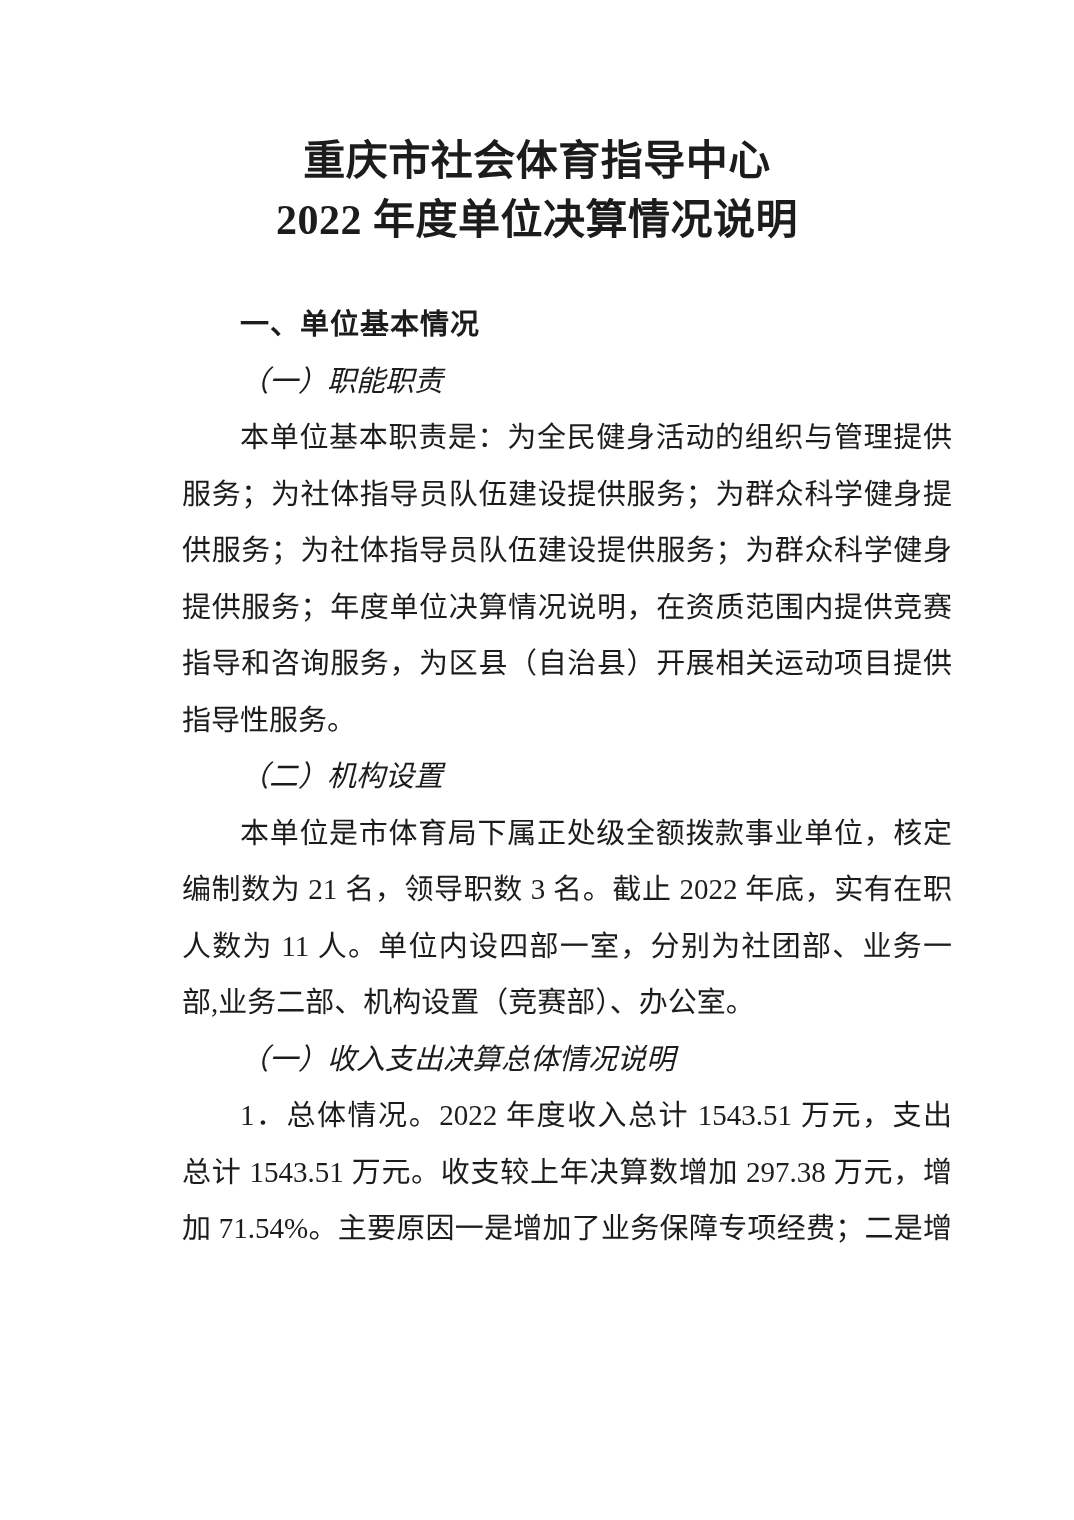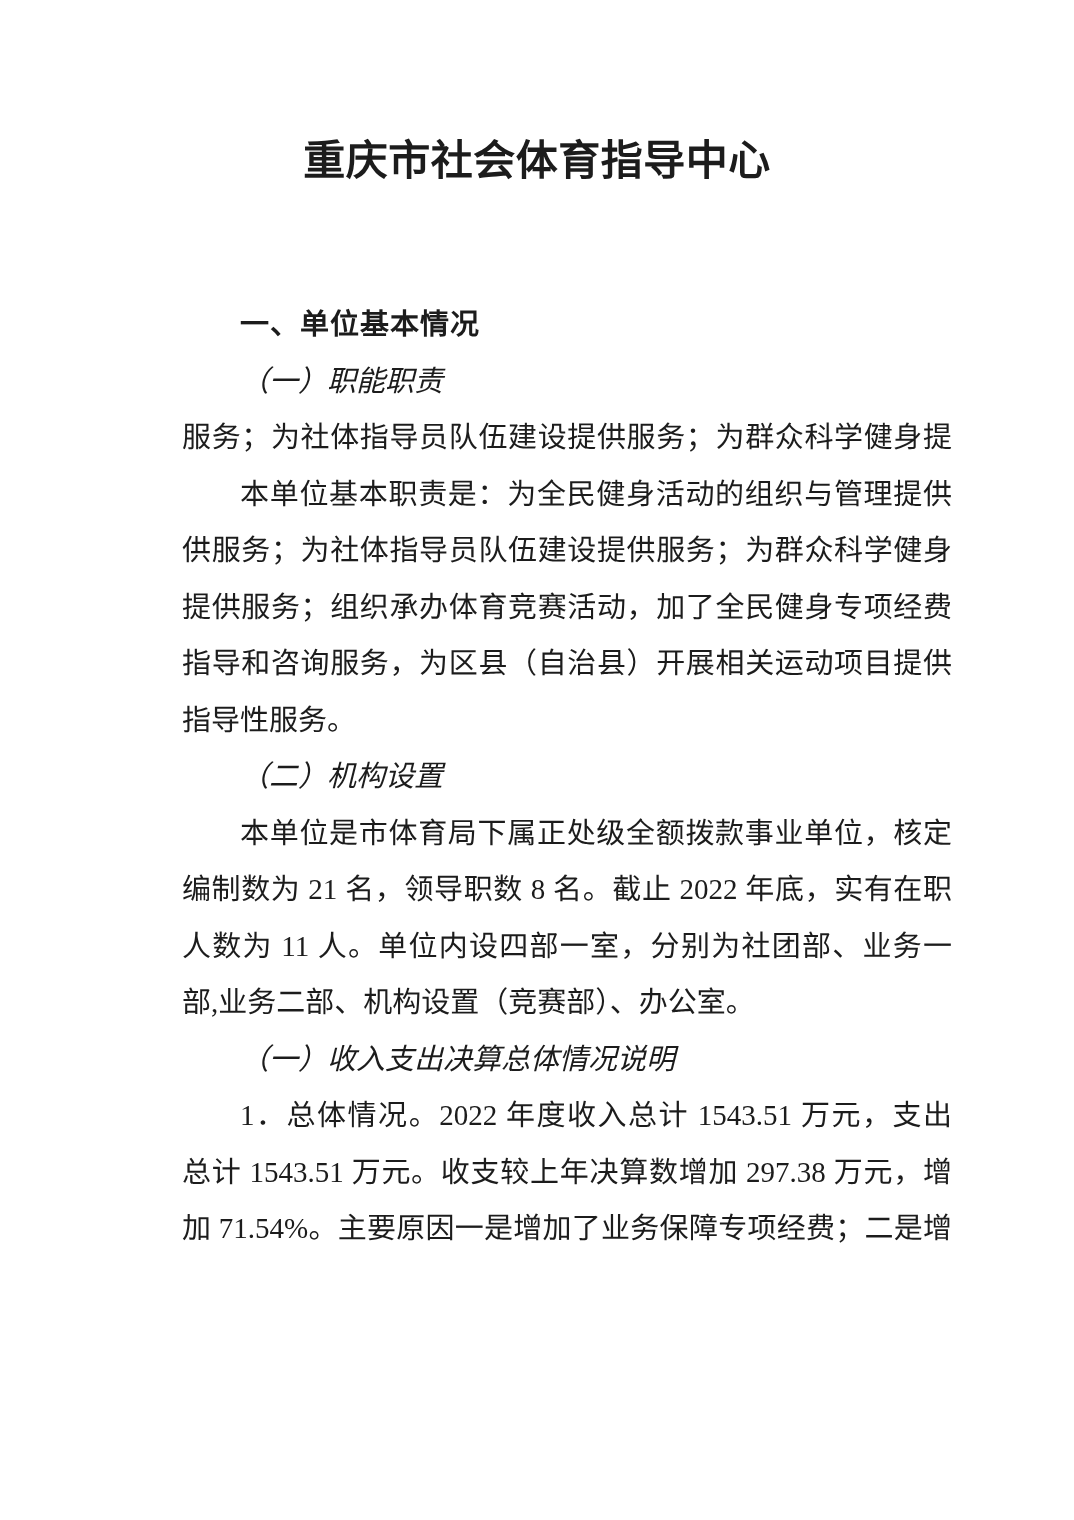--- a/index.html
+++ b/index.html
@@ -60,34 +60,35 @@
     font-style: italic;
   }
 </style>
 </head>
 <body>
 
 <div class="page">
 
   <div class="doc-title">
     <div>重庆市社会体育指导中心</div>
+    <div>2022 年度单位决算情况说明</div>
   </div>
 
   <div class="content">
     <div class="line h1 indent">一、单位基本情况</div>
     <div class="line h2 indent">（一）职能职责</div>
+    <div class="line just indent">本单位基本职责是：为全民健身活动的组织与管理提供</div>
     <div class="line just">服务；为社体指导员队伍建设提供服务；为群众科学健身提</div>
-    <div class="line just indent">本单位基本职责是：为全民健身活动的组织与管理提供</div>
     <div class="line just">供服务；为社体指导员队伍建设提供服务；为群众科学健身</div>
-    <div class="line just">提供服务；组织承办体育竞赛活动，加了全民健身专项经费</div>
+    <div class="line just">提供服务；年度单位决算情况说明，在资质范围内提供竞赛</div>
     <div class="line just">指导和咨询服务，为区县（自治县）开展相关运动项目提供</div>
     <div class="line">指导性服务。</div>
     <div class="line h2 indent">（二）机构设置</div>
     <div class="line just indent">本单位是市体育局下属正处级全额拨款事业单位，核定</div>
-    <div class="line just">编制数为 21 名，领导职数 8 名。截止 2022 年底，实有在职</div>
+    <div class="line just">编制数为 21 名，领导职数 3 名。截止 2022 年底，实有在职</div>
     <div class="line just">人数为 11 人。单位内设四部一室，分别为社团部、业务一</div>
     <div class="line">部,业务二部、机构设置（竞赛部）、办公室。</div>
     <div class="line h2 indent">（一）收入支出决算总体情况说明</div>
     <div class="line just indent">1．总体情况。2022 年度收入总计 1543.51 万元，支出</div>
     <div class="line just">总计 1543.51 万元。收支较上年决算数增加 297.38 万元，增</div>
     <div class="line just">加 71.54%。主要原因一是增加了业务保障专项经费；二是增</div>
   </div>
 
 </div>
 

